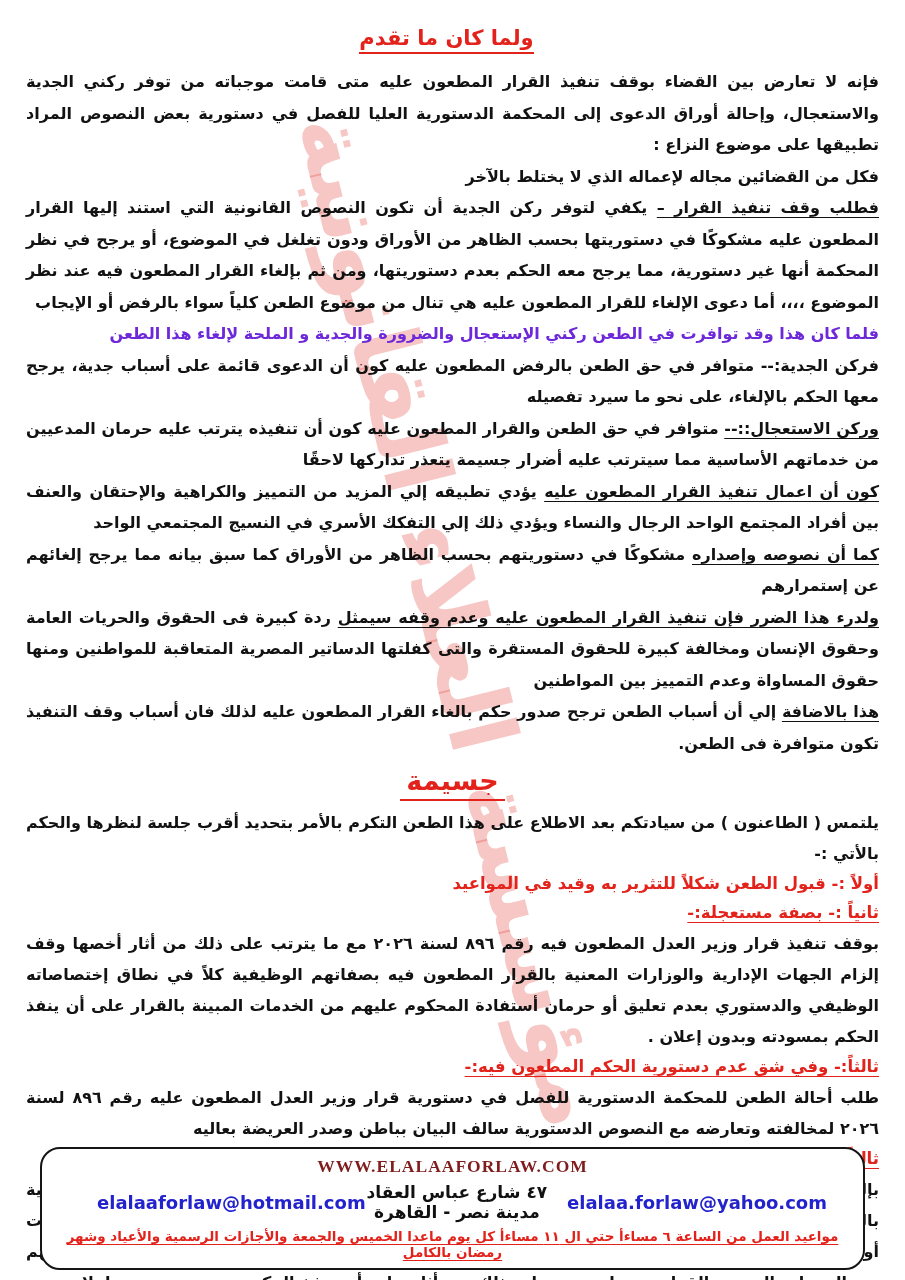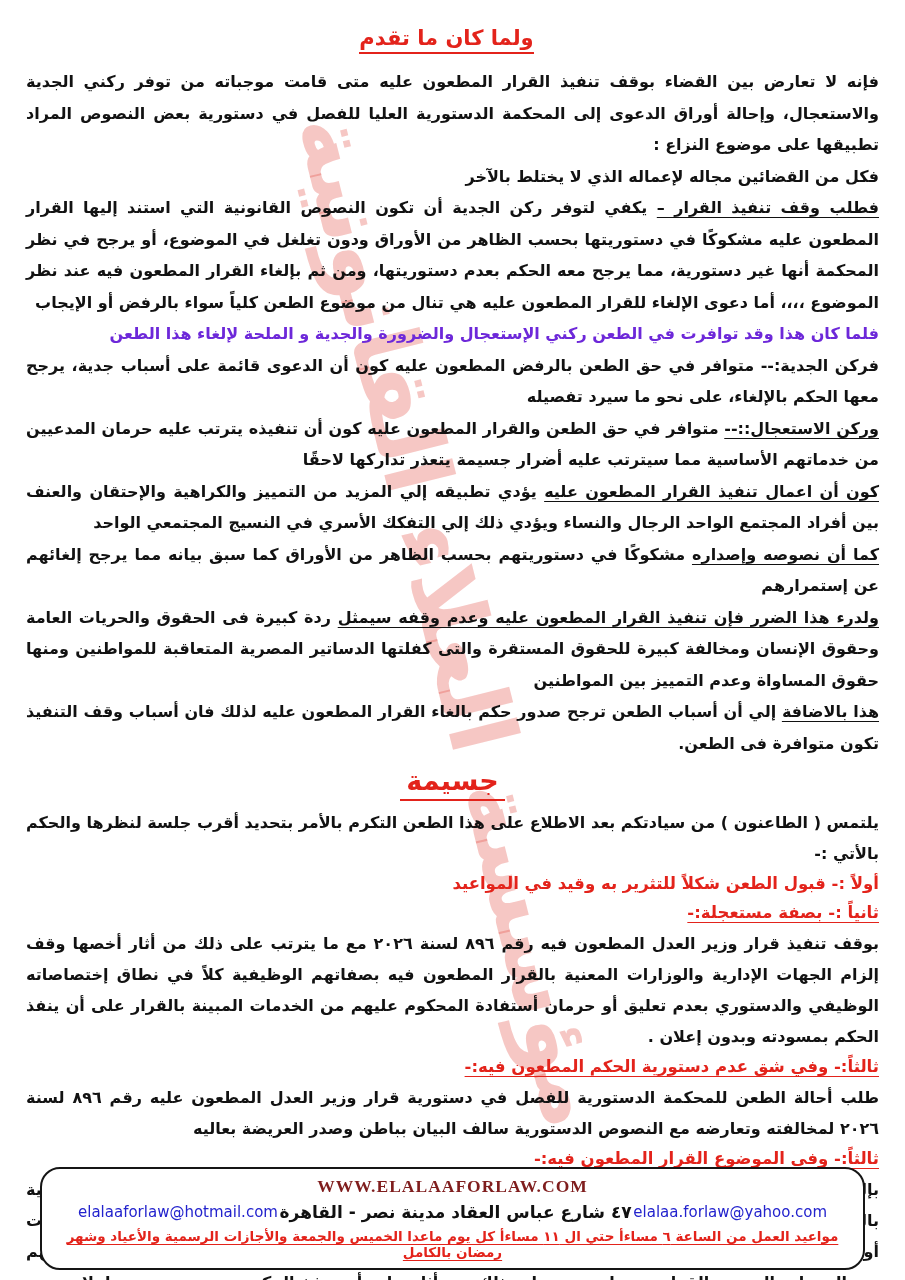--- a/index.html
+++ b/index.html
@@ -98,23 +98,24 @@
   .footer-mid{
     display:flex;
     direction:rtl;
     justify-content:space-between;
     align-items:center;
     margin-top:5px;
     padding:0 22px;
   }
   .email{
     color:#2323cd;
-    font-size:15px;
+    font-size:18px;
     direction:ltr;
-    font-weight:normal;
+    font-weight:bold;
+    margin-left:19px;
   }
   .address{
     color:#111;
     font-size:17px;
     font-weight:bold;
   }
   .hours{
     margin-top:6px;
     color:#e3231b;
     font-size:13.5px;

